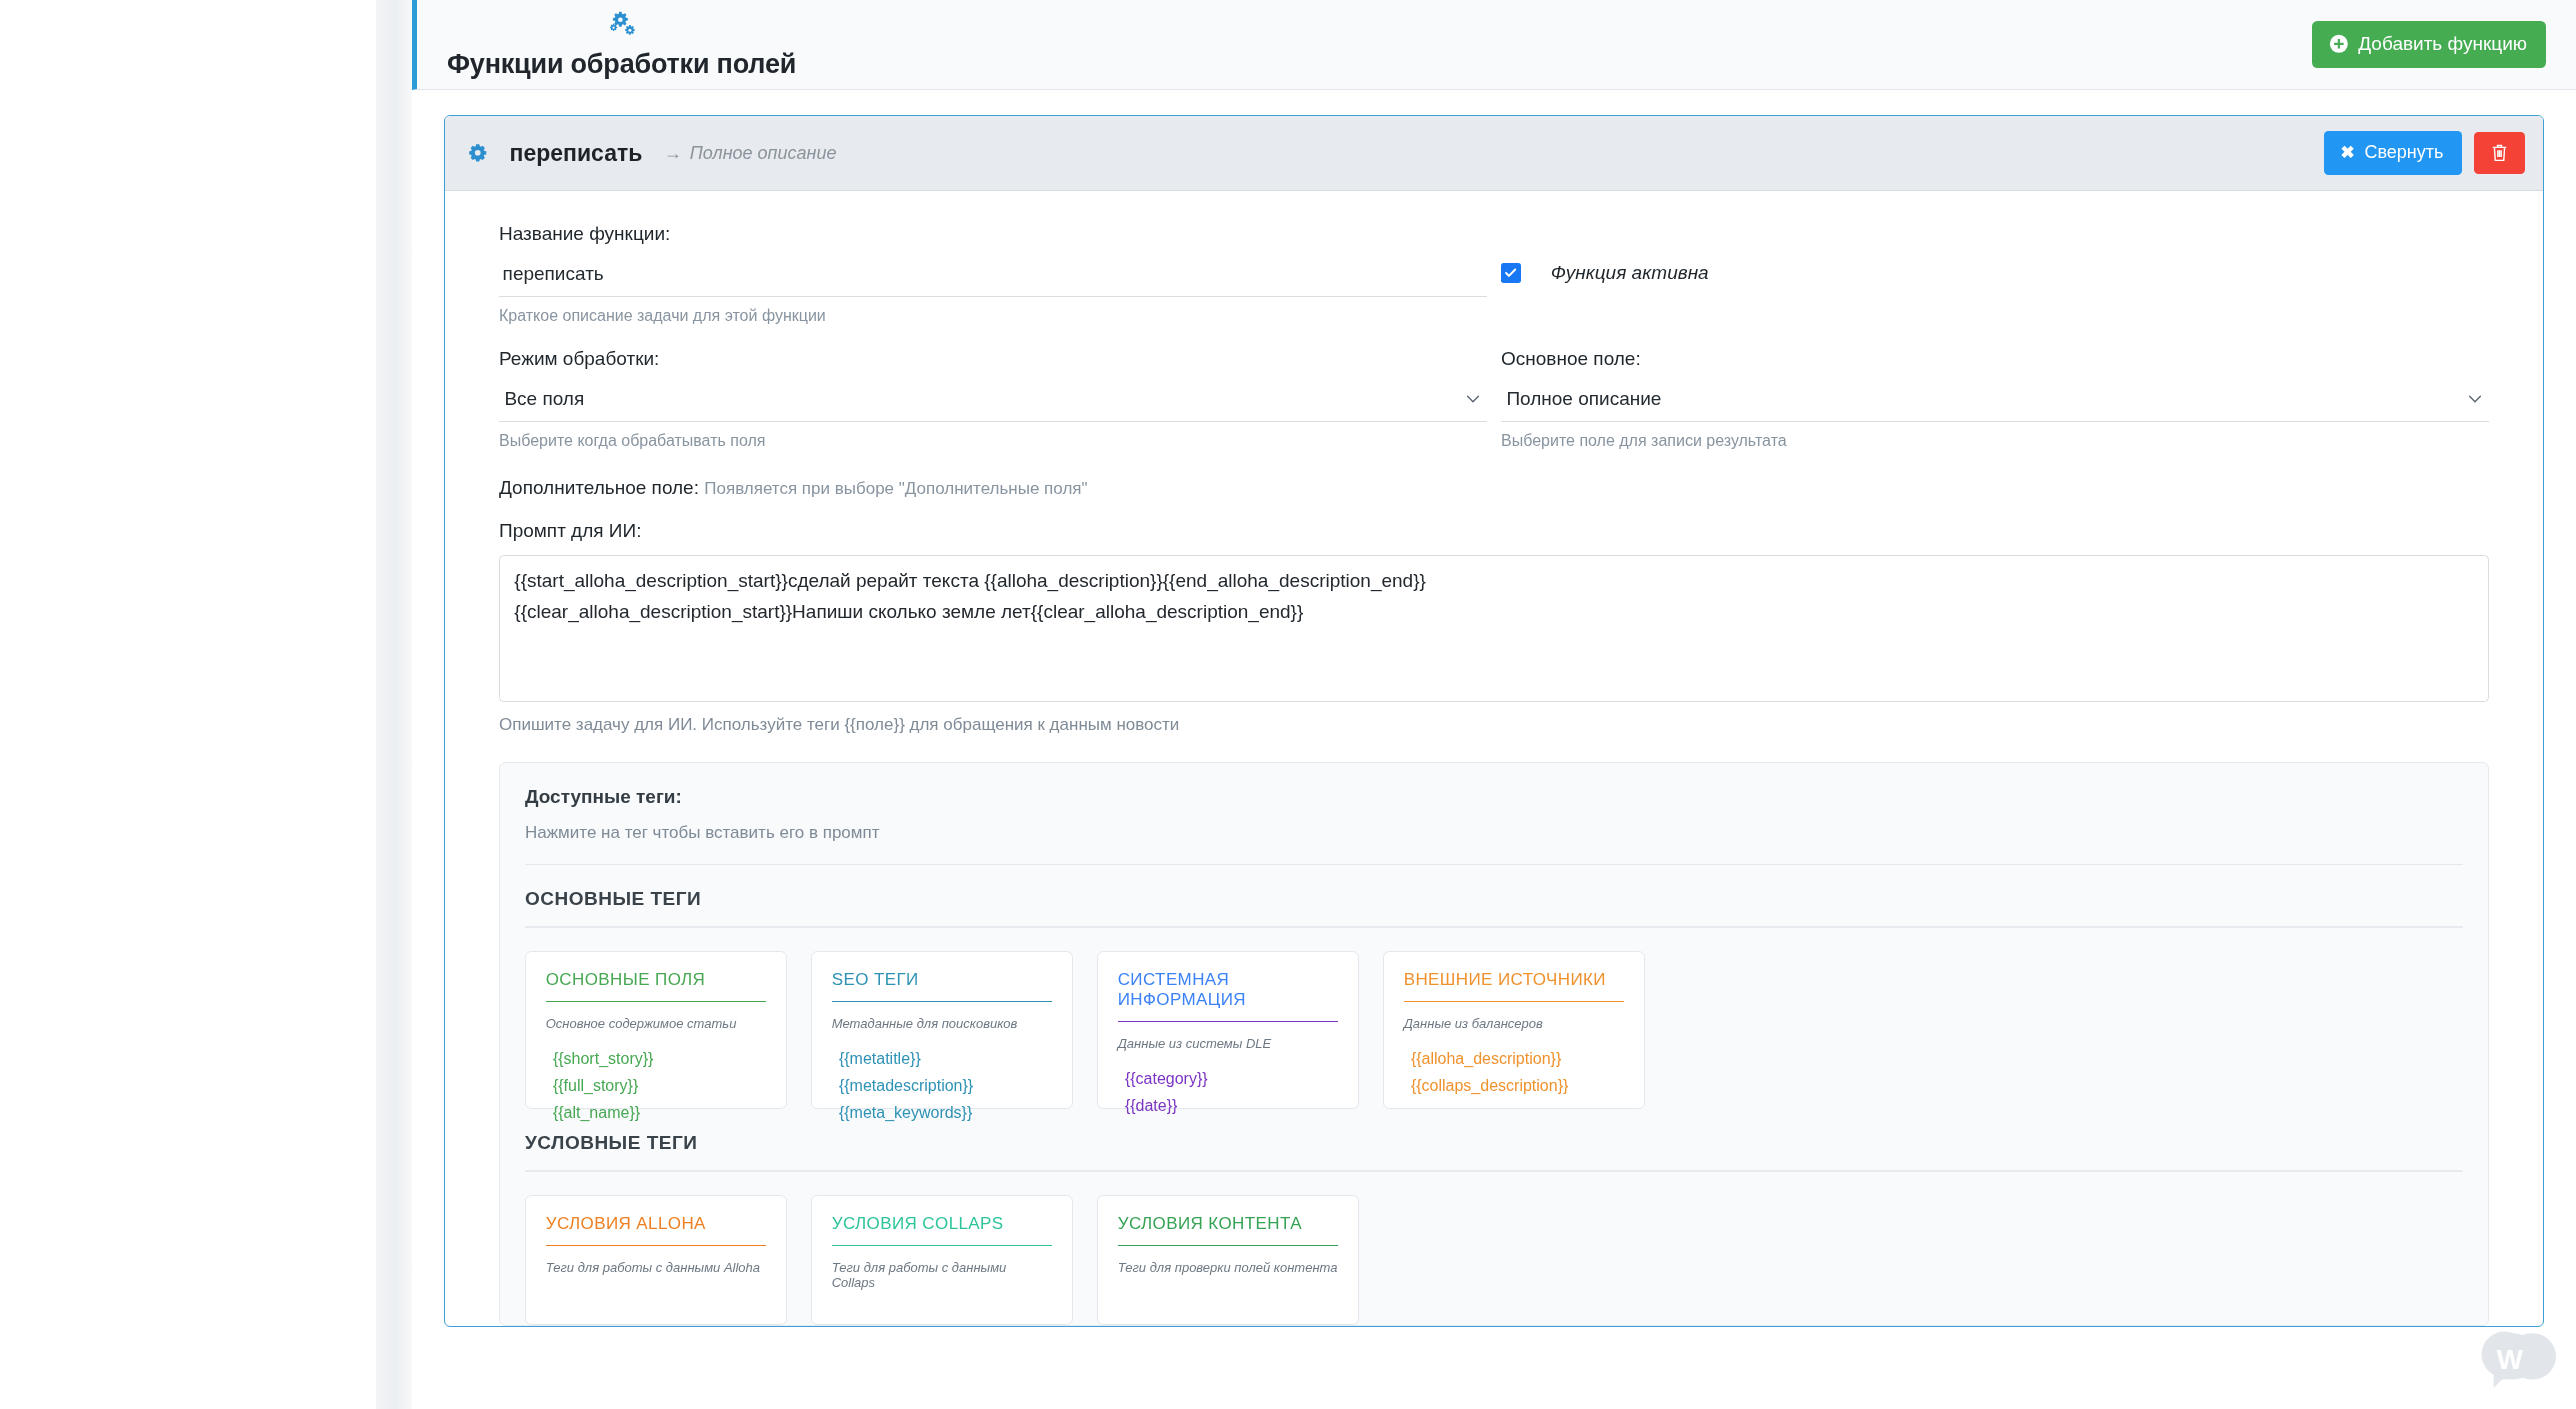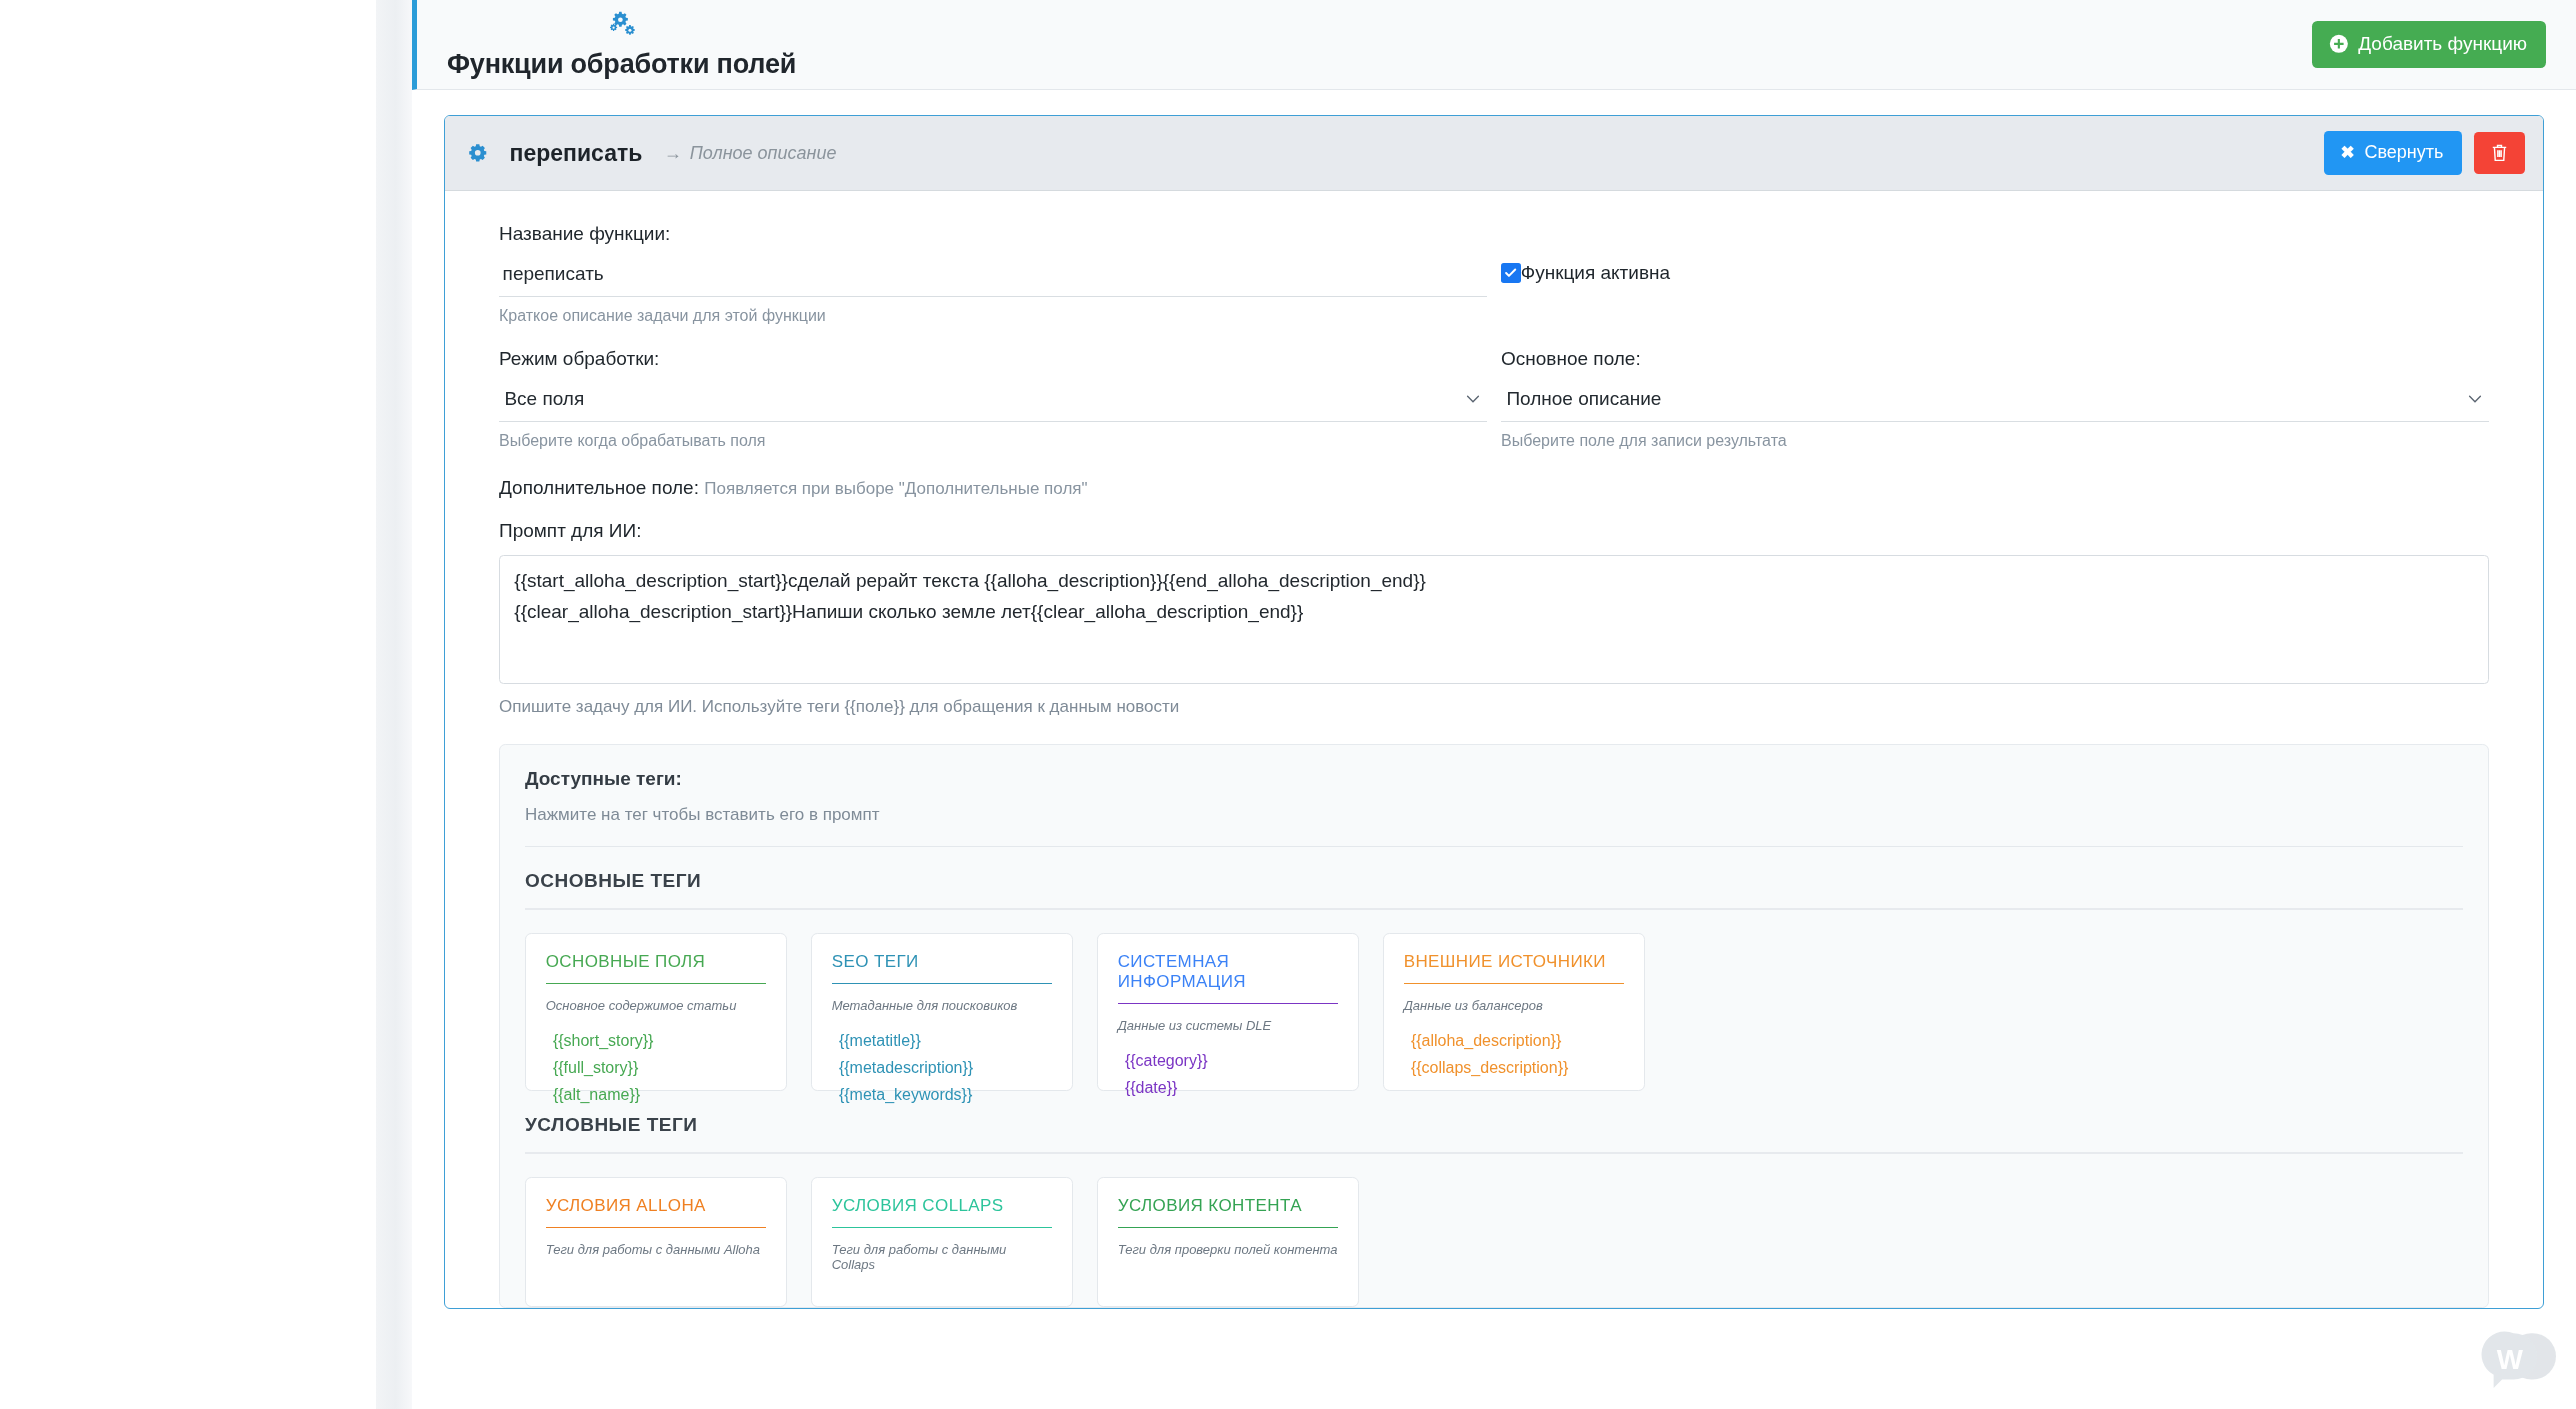--- a/index.html
+++ b/index.html
@@ -118,37 +118,37 @@
     padding: 5.4px 34px 11.6px 5.4px;
     font-family:"Liberation Sans", sans-serif;
     outline:none; appearance:none; -webkit-appearance:none;
     display:block; cursor:pointer;
   }
   .chev {
     position:absolute; right:5.4px; top:7.2px; pointer-events:none;
     width:18px;height:18px;
   }
 
-  .checkbox-row { display:flex; align-items:center; gap:0; padding-top:39px; }
+  .checkbox-row { display:flex; align-items:center; gap:30px; padding-top:39px;font-style:italic; }
   .cb {
     width:19.7px;height:19.7px;border-radius:2.7px;background:#1877f2;
     display:flex;align-items:center;justify-content:center; flex:0 0 19.7px;
     cursor:pointer;
   }
   .cb svg { width:13.4px;height:13.4px;display:block; }
   .cb-label { font-size:19px; color:#1e252b; }
 
   .addfield-line { margin-top:27px; font-size:19px; color:#1e252b; }
   .addfield-line .muted { color:#8894a0; font-size:17px; }
 
   .prompt-label { margin-top:21.5px; font-size:19px; color:#1e252b; display:block; }
   .prompt-box {
     margin-top:12.5px;
     width:100%;
-    height:129px;
+    height:147px;
     border:0.9px solid #d7dce1;
     border-radius:4.5px;
     background:#fff;
     font-family:"Liberation Sans", sans-serif;
     font-size:19px; color:#22282e;
     line-height:1.62;
     padding: 10.7px 14.3px;
     resize:none; outline:none;
     overflow:hidden;
   }

